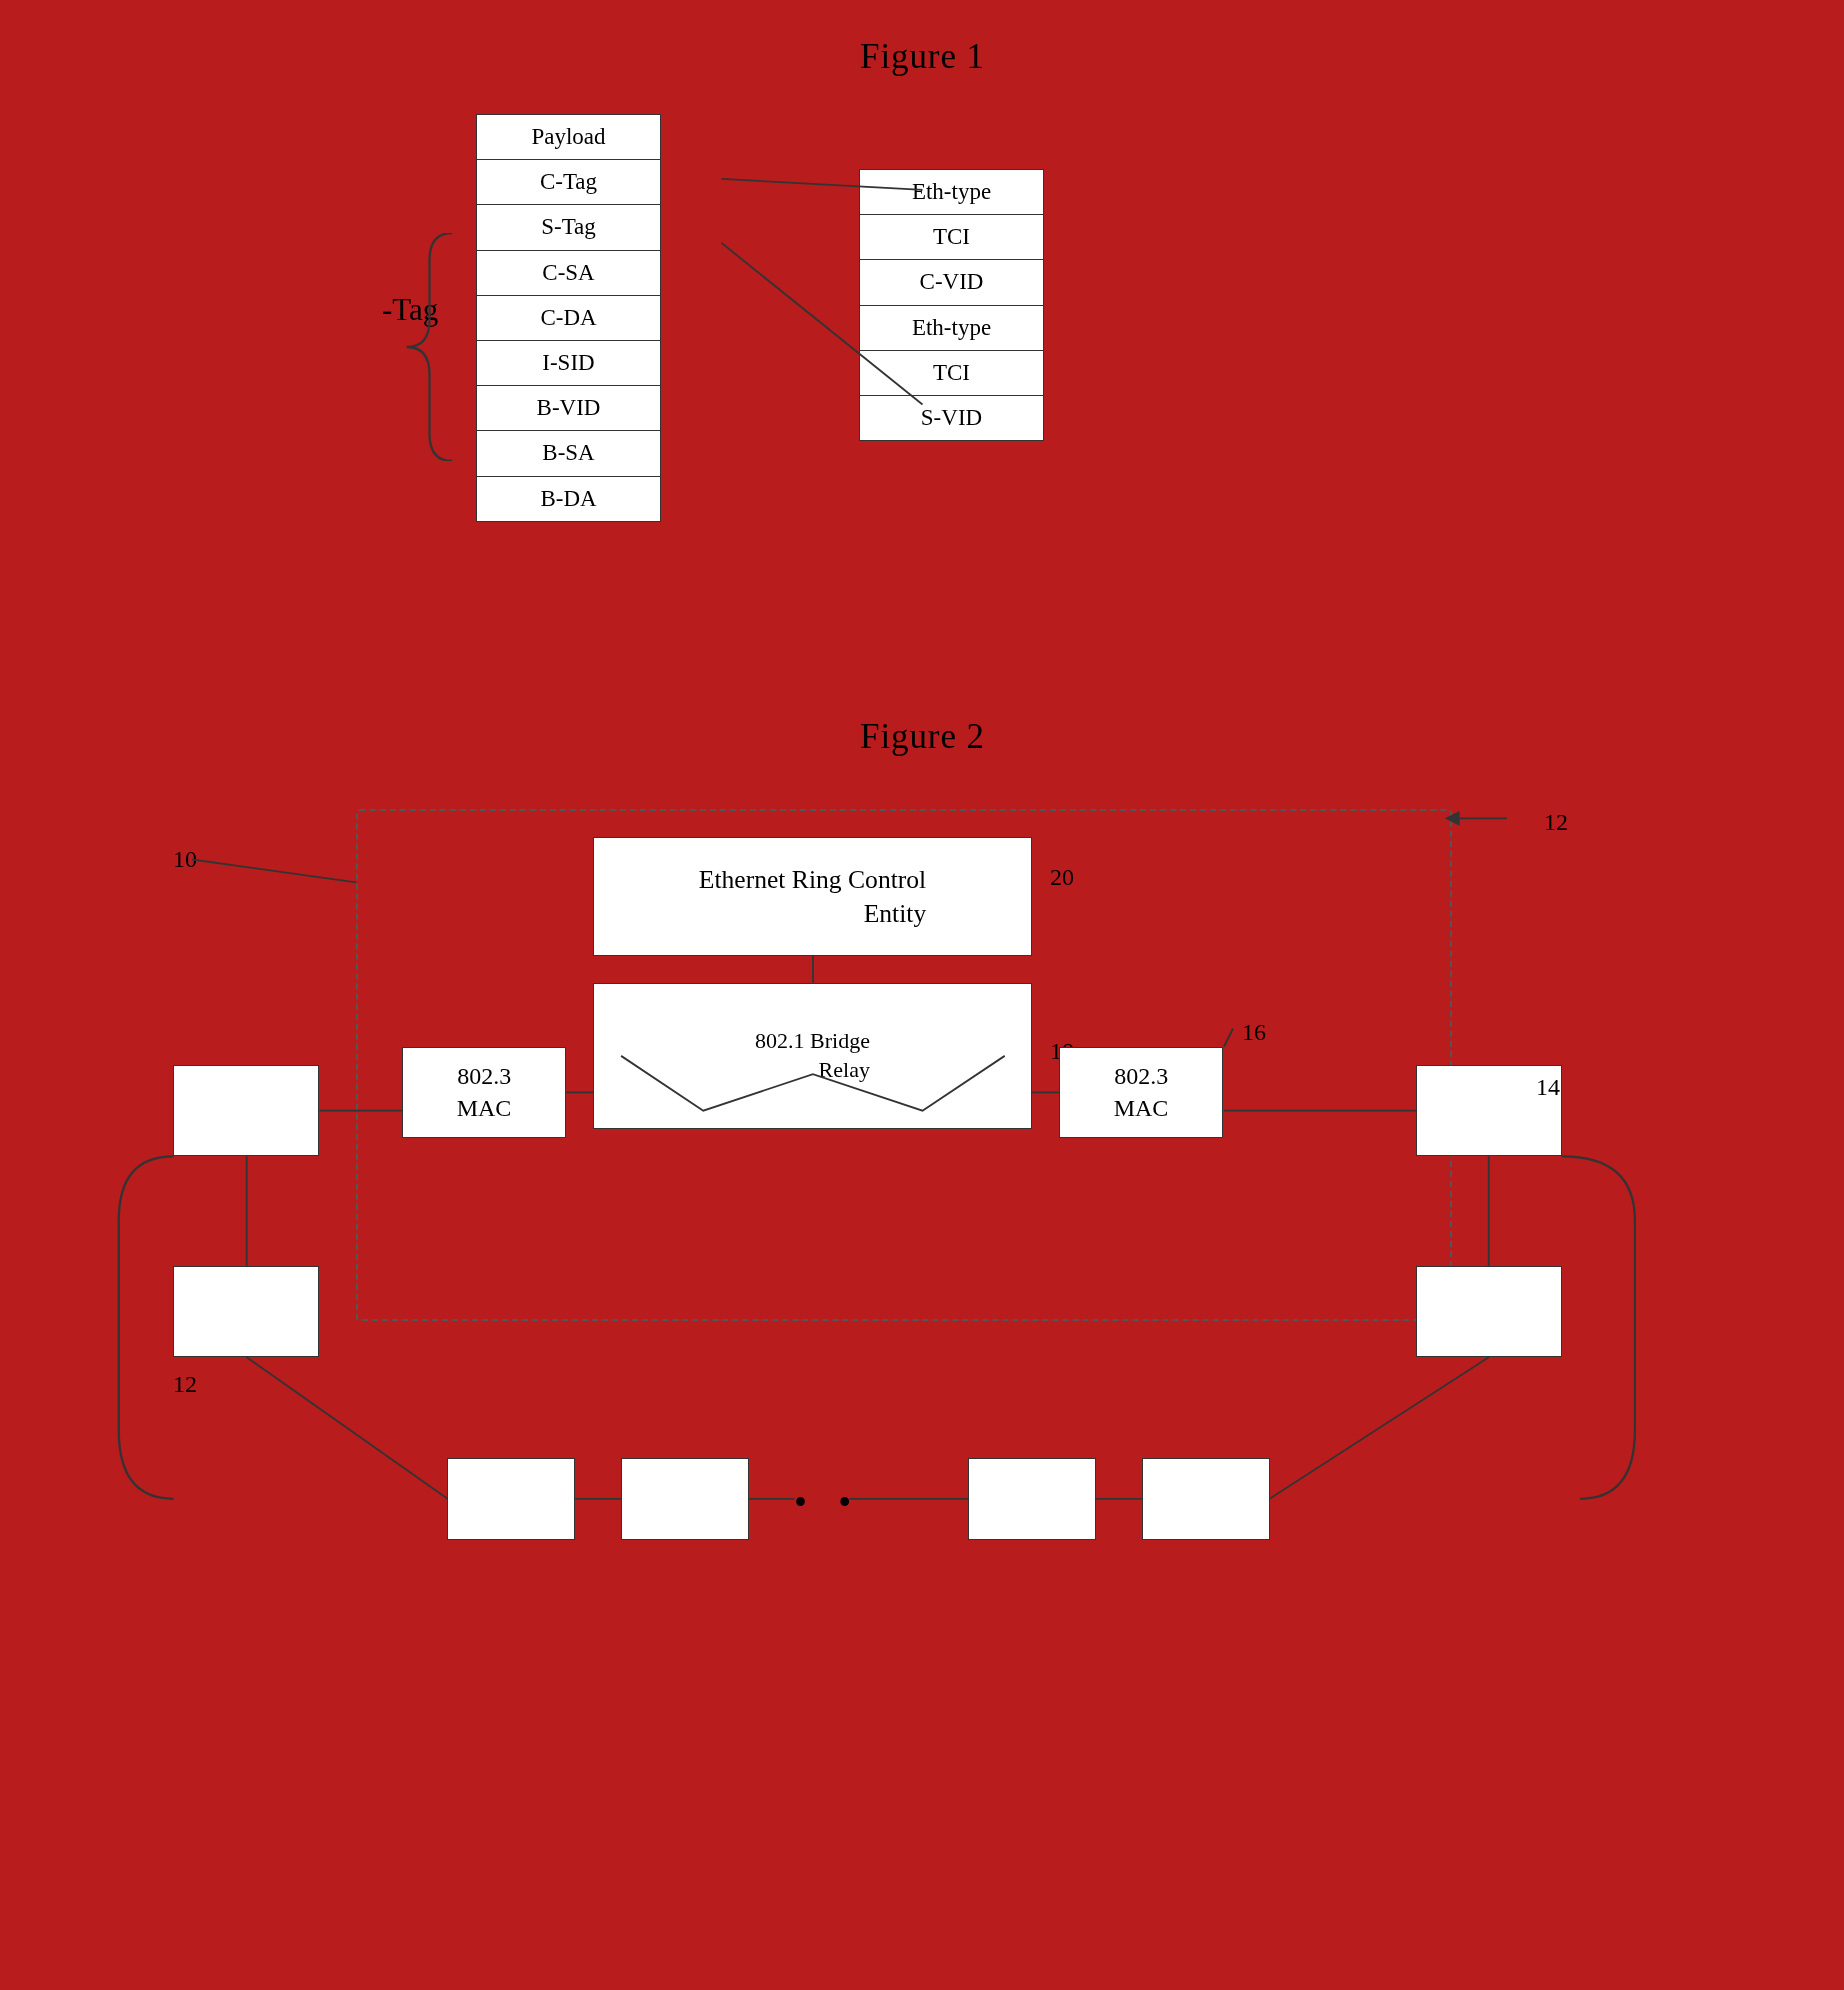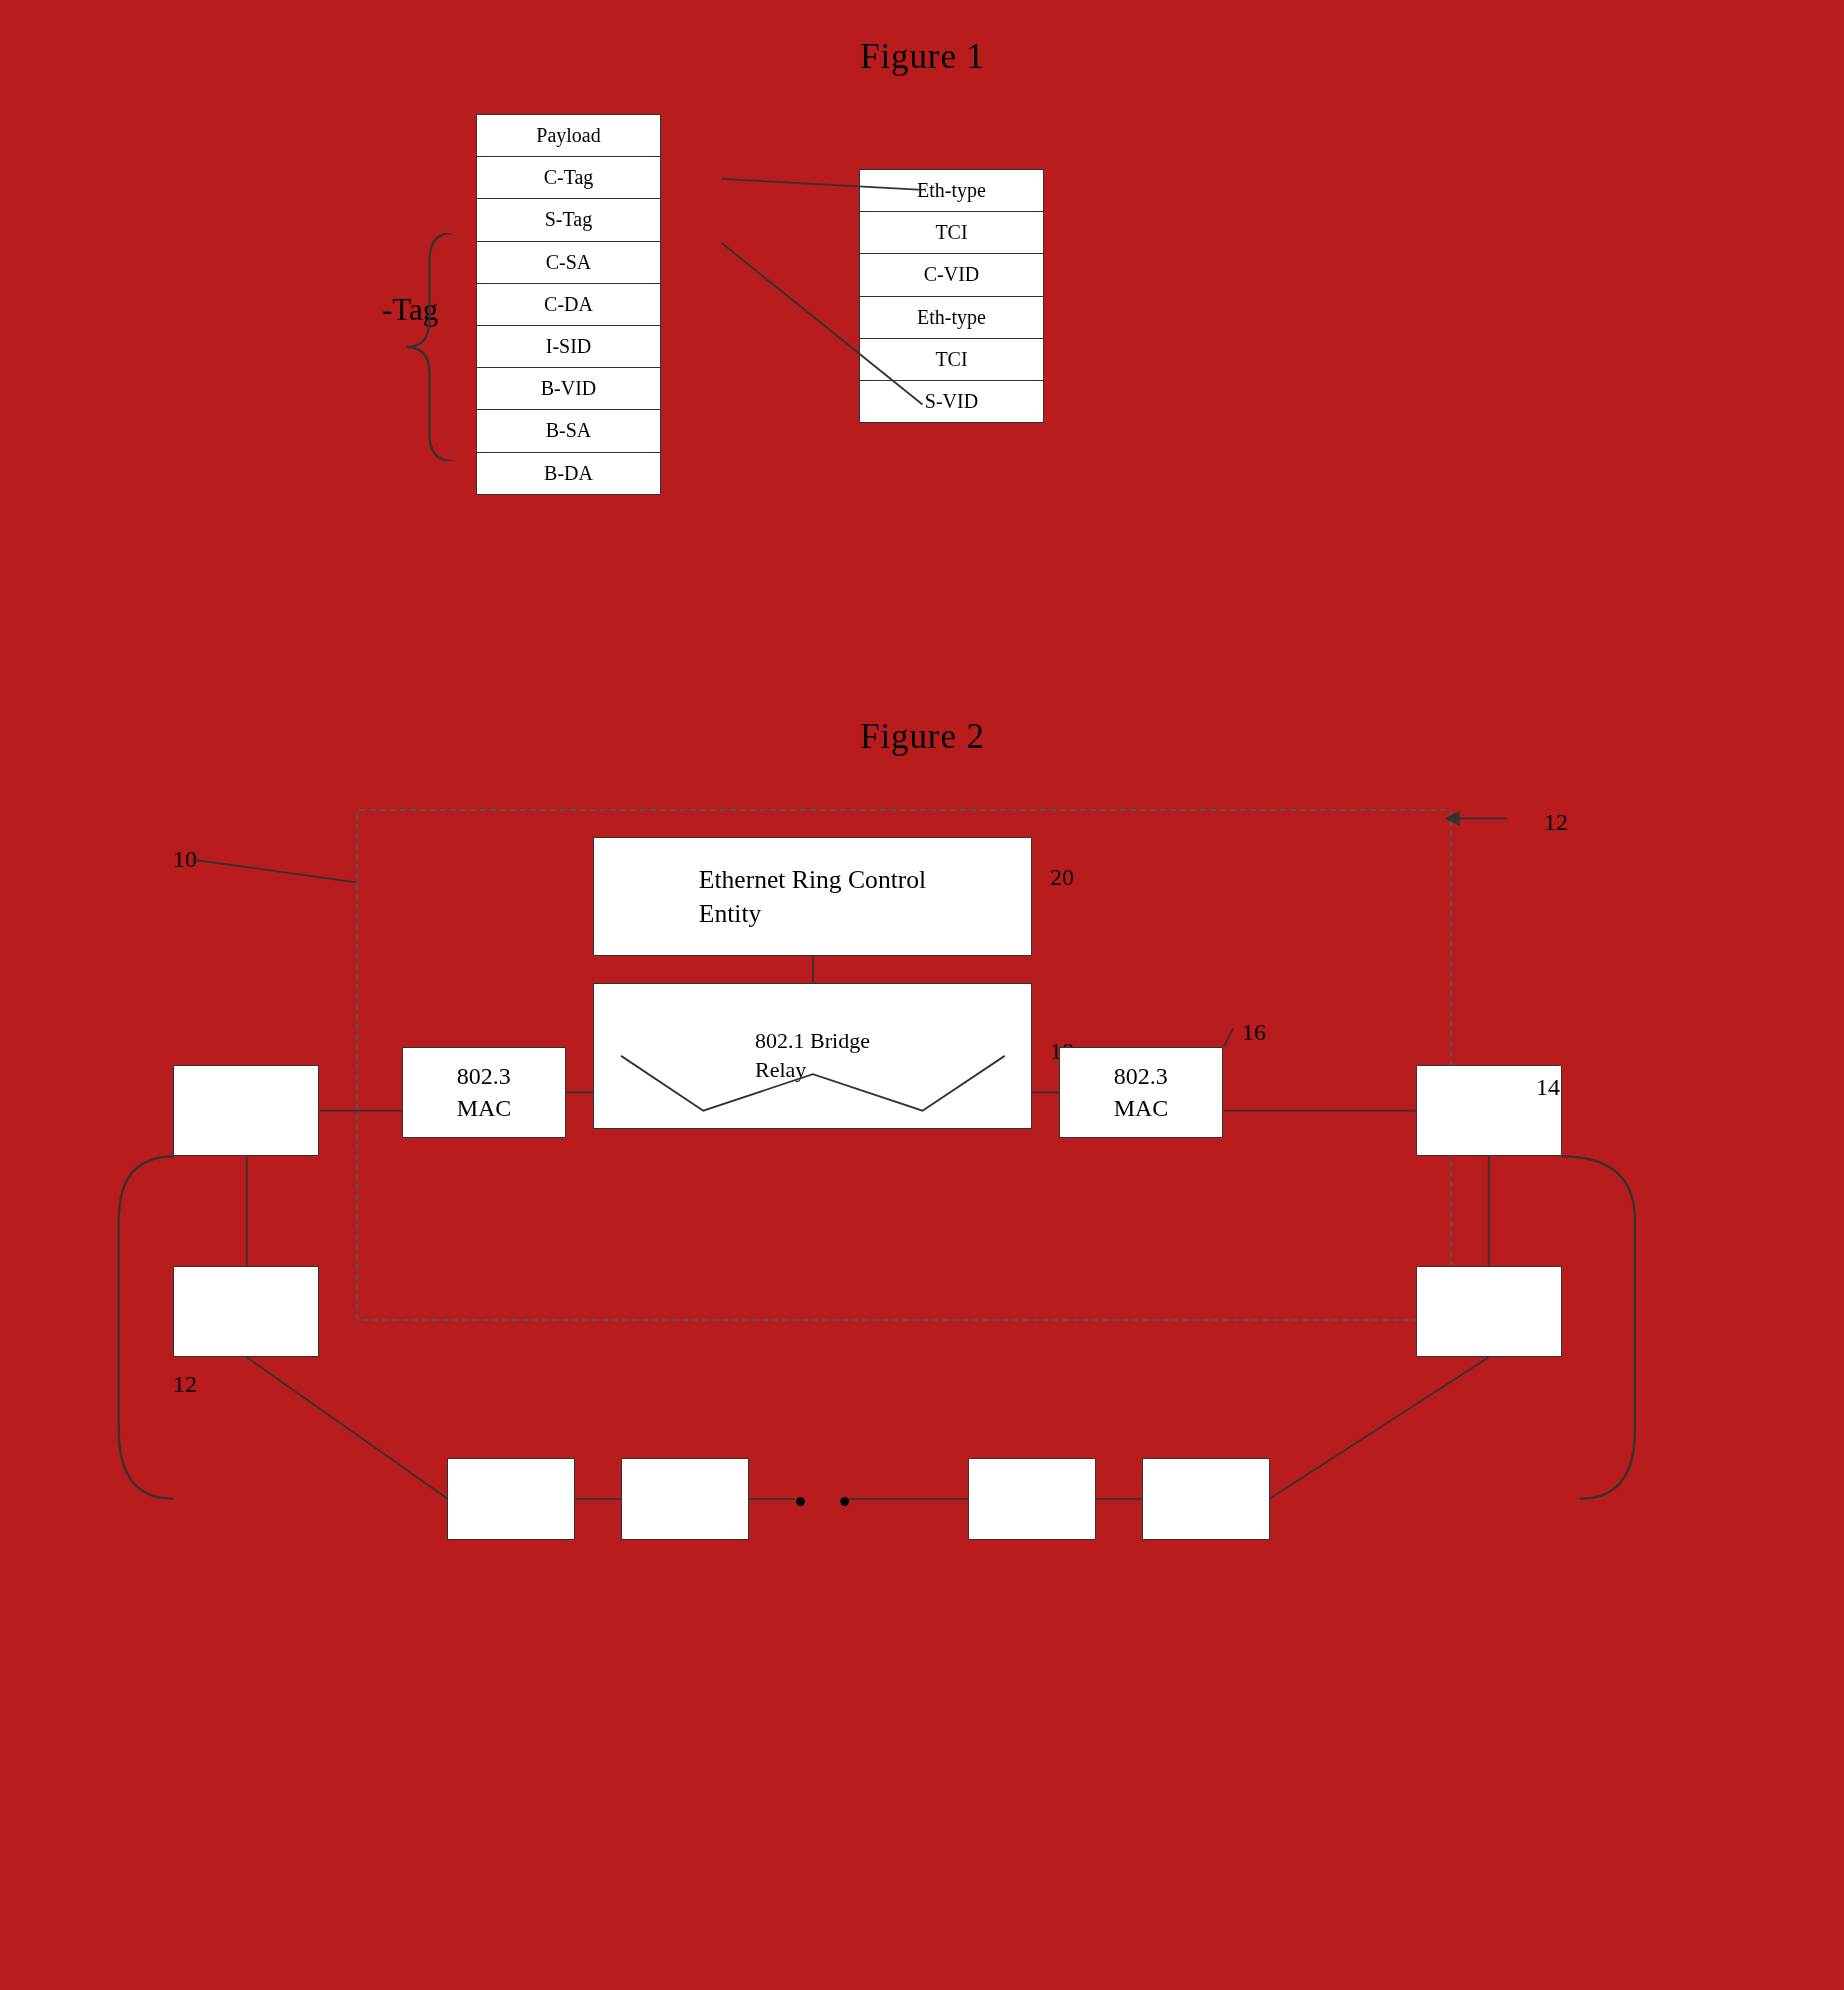--- a/index.html
+++ b/index.html
@@ -40,21 +40,21 @@
 
     .packet-box {
       border: 1.8px solid #333;
       display: inline-block;
     }
 
     .packet-row {
       border-bottom: 1.4px solid #333;
       padding: 9.1px 27.4px;
       text-align: center;
-      font-size: 20px;
+      font-size: 23px;
       min-width: 183px;
       background: #fff;
       white-space: nowrap;
     }
     .packet-row:last-child {
       border-bottom: none;
     }
 
     .brace-label {
       position: absolute;
@@ -95,21 +95,21 @@
     }
 
     
     .solid-box {
       position: absolute;
       border: 1.8px solid #333;
       background: #fff;
       display: flex;
       align-items: center;
       justify-content: center;
-      text-align: left;
+      text-align: right;
       font-size: 24px;
       line-height: 1.3;
     }
 
     
     .label {
       position: absolute;
       font-size: 24px;
     }
 

